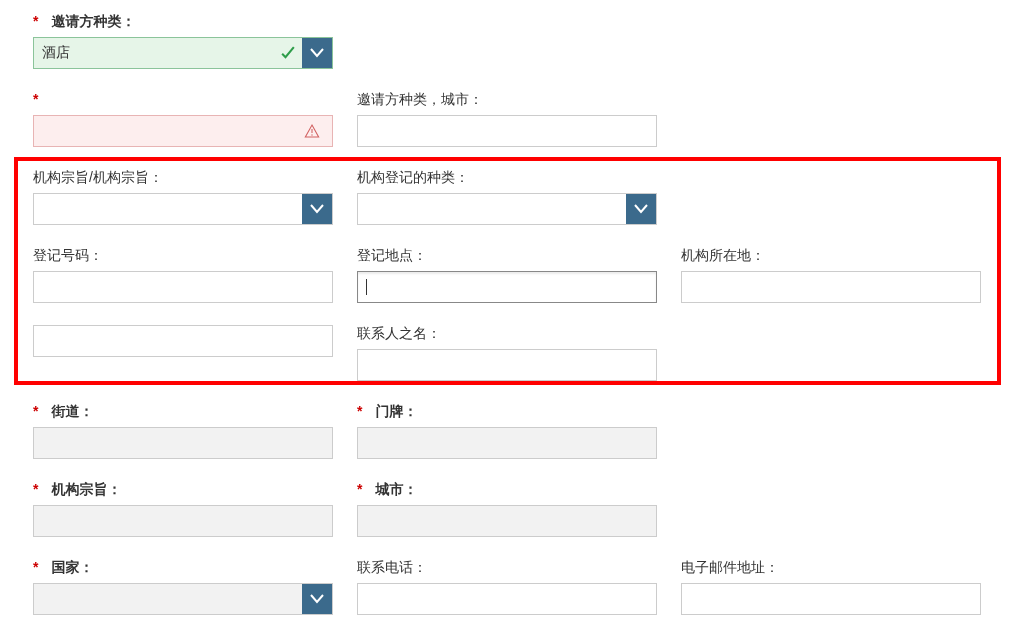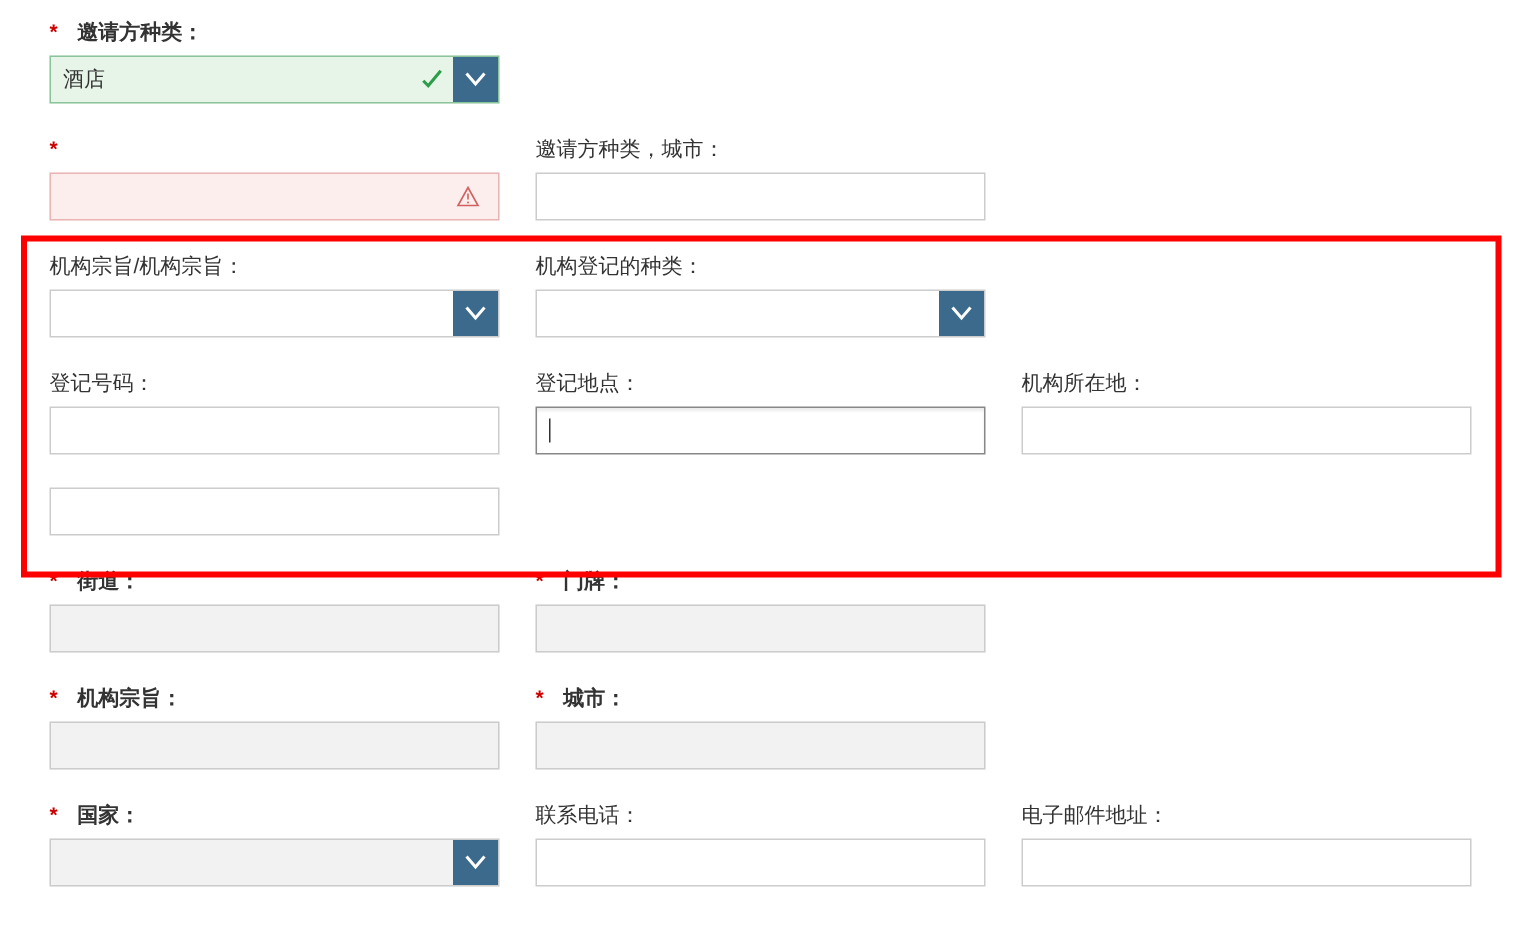--- a/index.html
+++ b/index.html
@@ -145,20 +145,26 @@
       <div class="label-row">
           <span class="lbl">机构所在地：</span>
         </div>
       <input class="input" style="">
     </div>
 
     <div class="field">
       <input class="input" style="">
     </div>
 
+    <div class="field">
+      <div class="label-row">
+          <span class="lbl">联系人之名：</span>
+        </div>
+      <input class="input" style="">
+    </div>
     <div></div>
   </div>
 
   <div class="highlight-box" style="left:14px; top:157px; width:987px; height:228px;"></div>
 
   <div class="grid">
     <div class="field">
       <div class="label-row">
           <span class="req">*</span>
           <span class="lbl bold">街道：</span>

